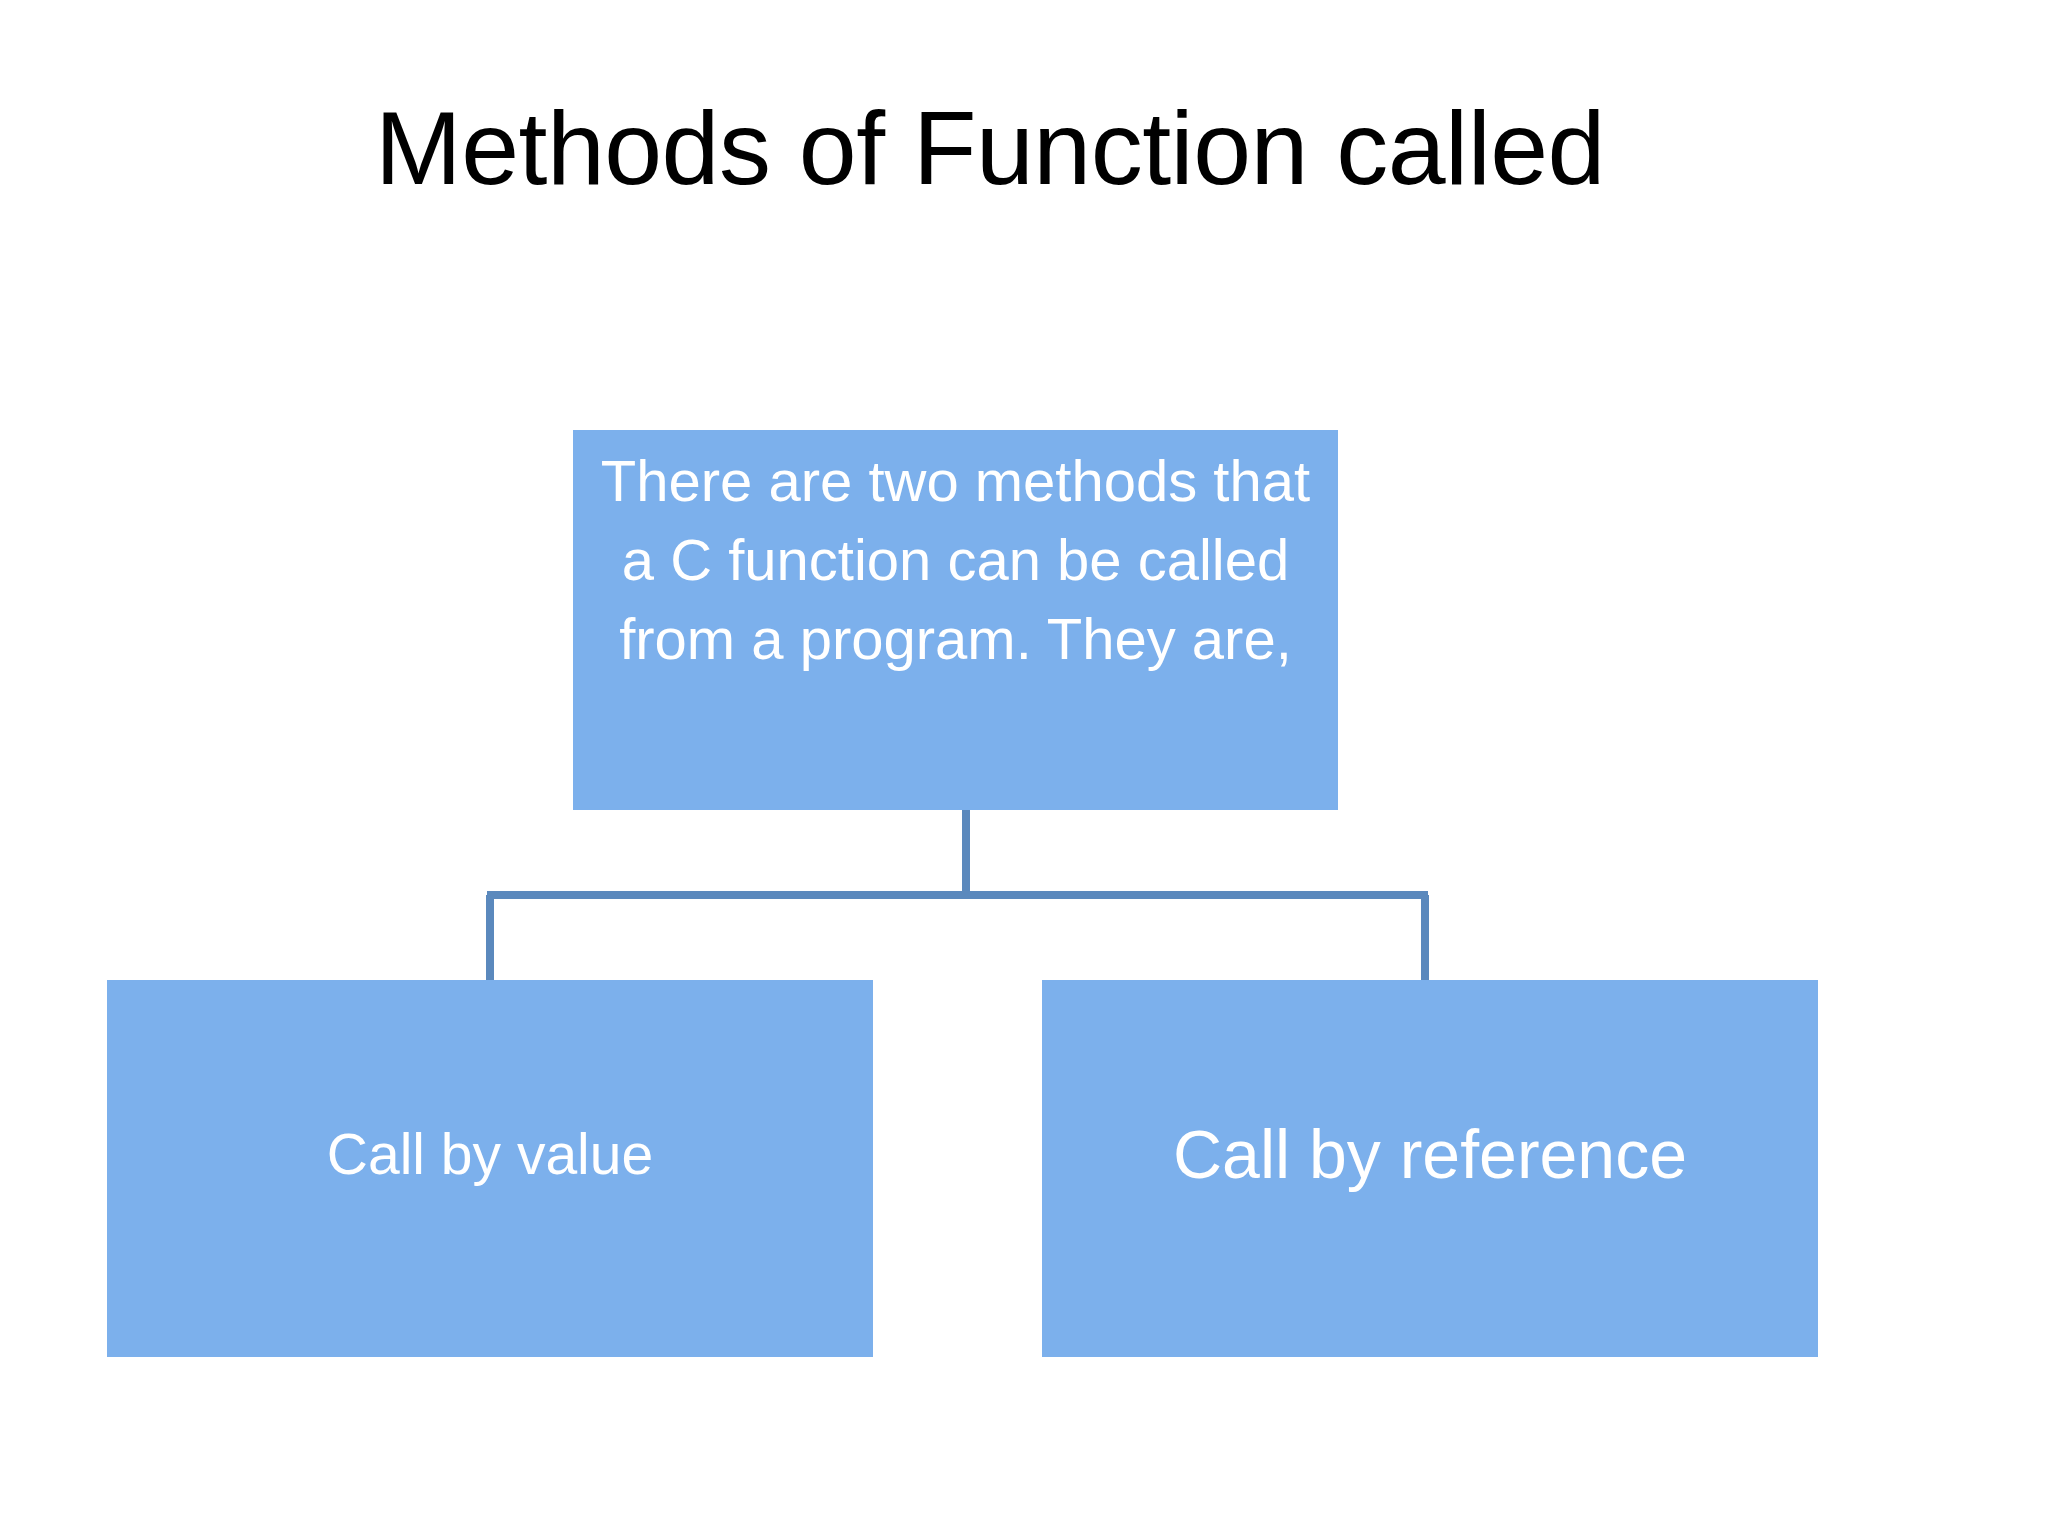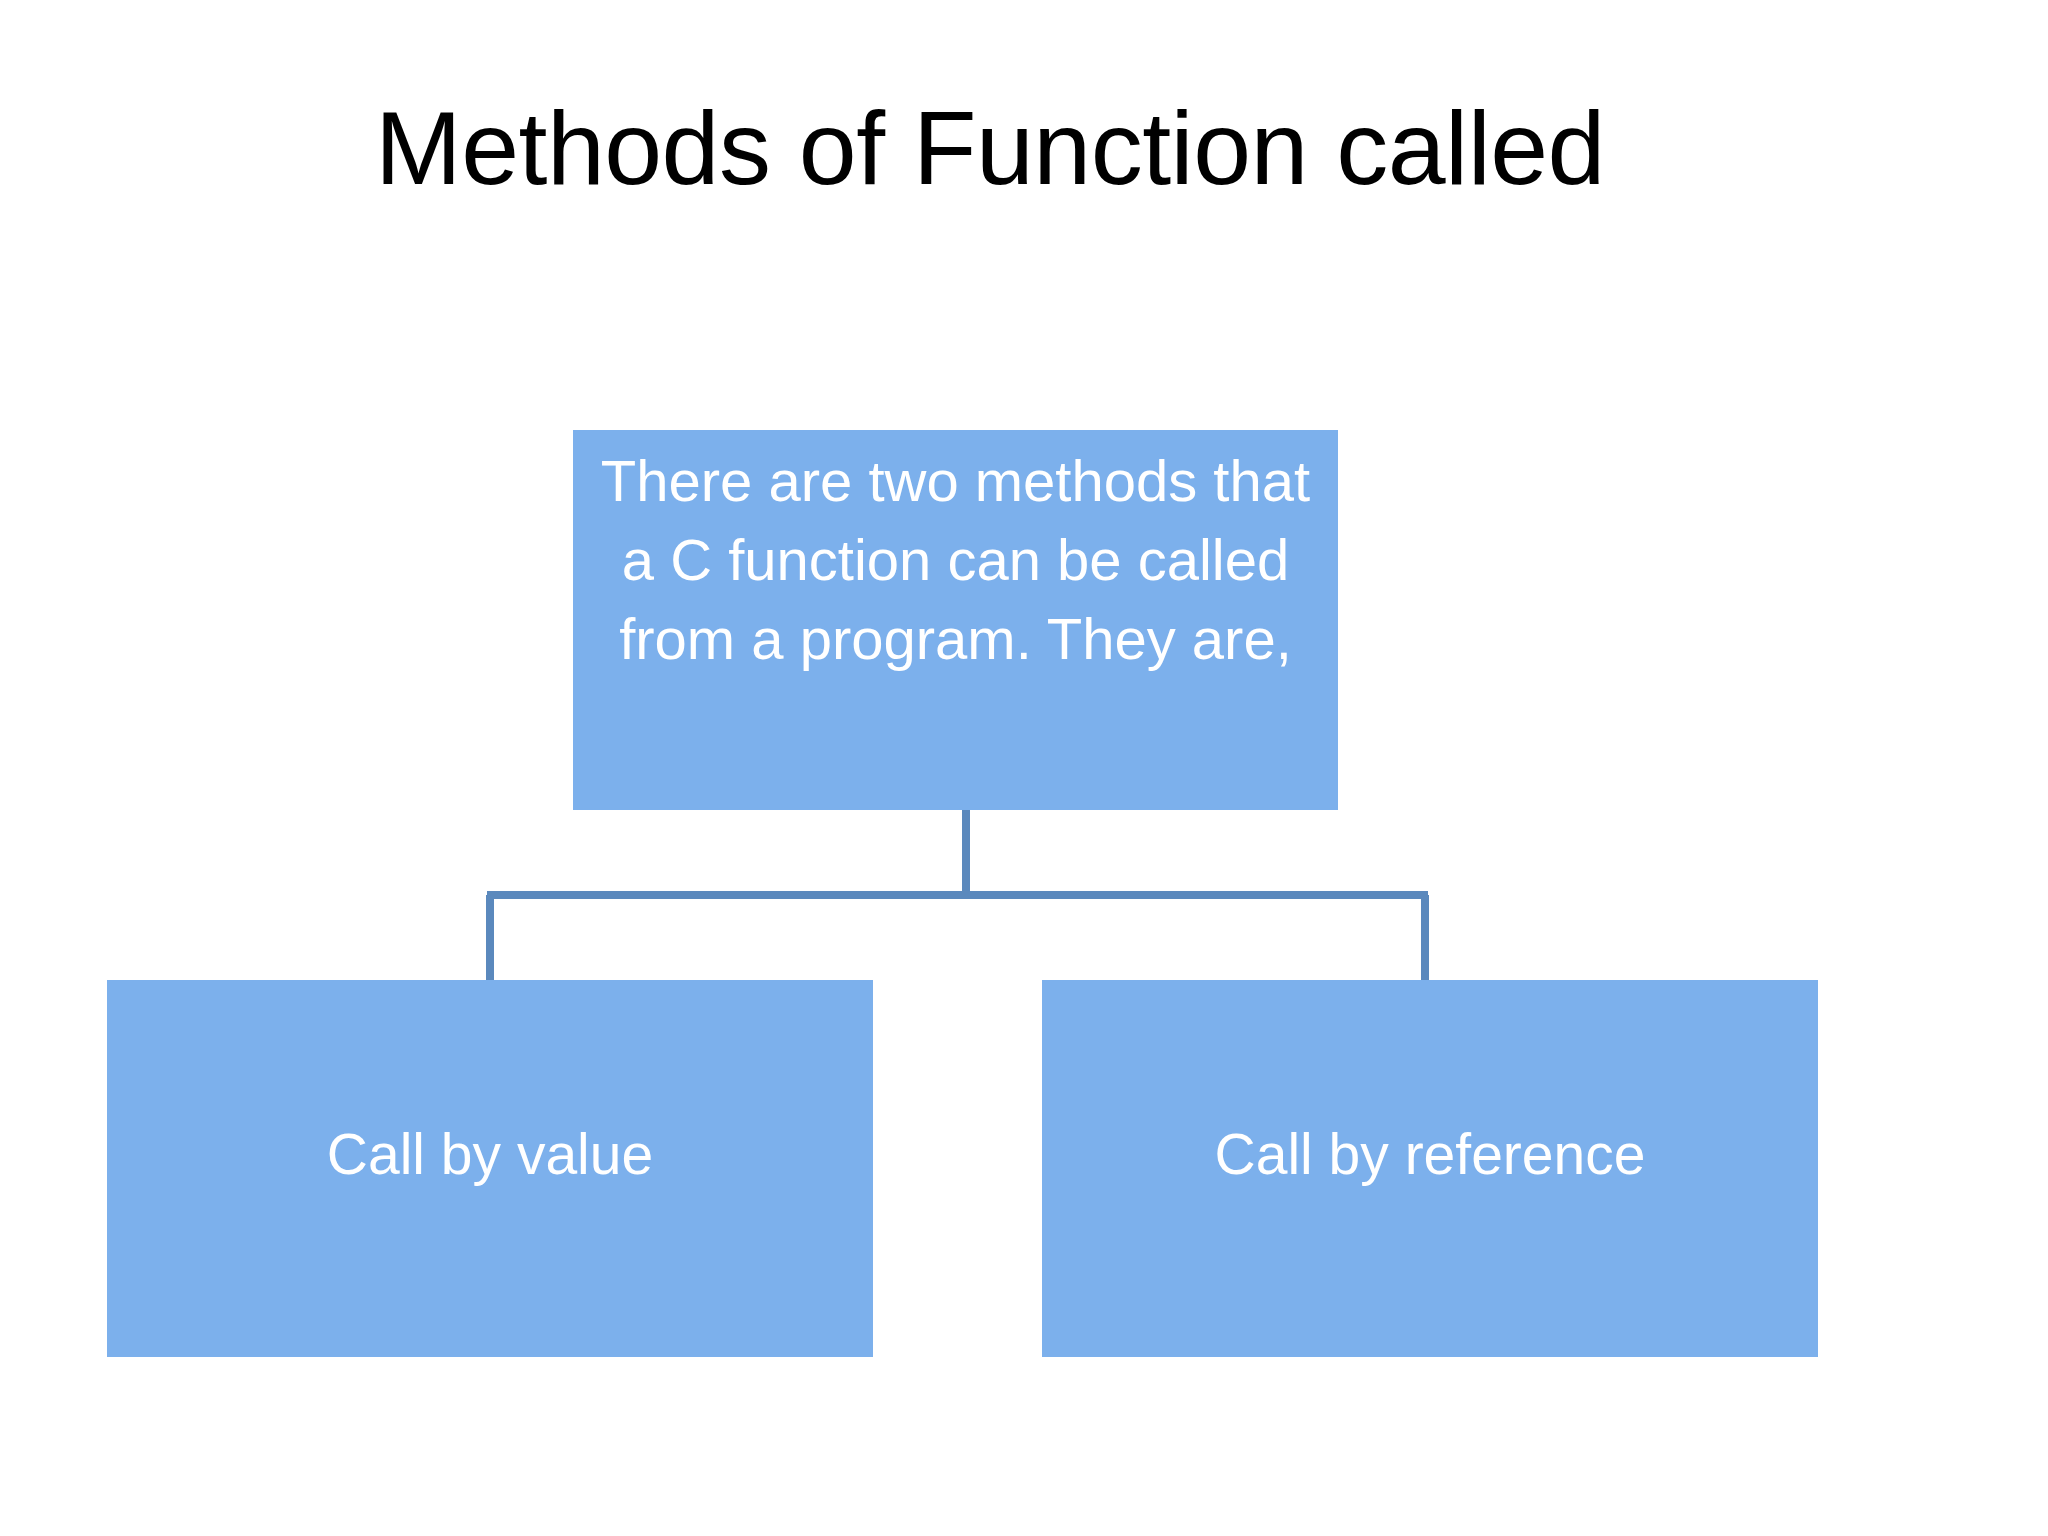--- a/index.html
+++ b/index.html
@@ -97,21 +97,21 @@
   }
 
   #node-right {
     left: 1042px;
     top: 980px;
     width: 776px;
     height: 377px;
   }
   #node-right .node-text {
     width: 100%;
-    font-size: 57px;
+    font-size: 68px;
     line-height: 1.25;
     transform: translateY(-14px);
   }
 </style>
 </head>
 <body>
 
 <div id="slide">
 
   <div id="slide-title">Methods of Function called</div>

